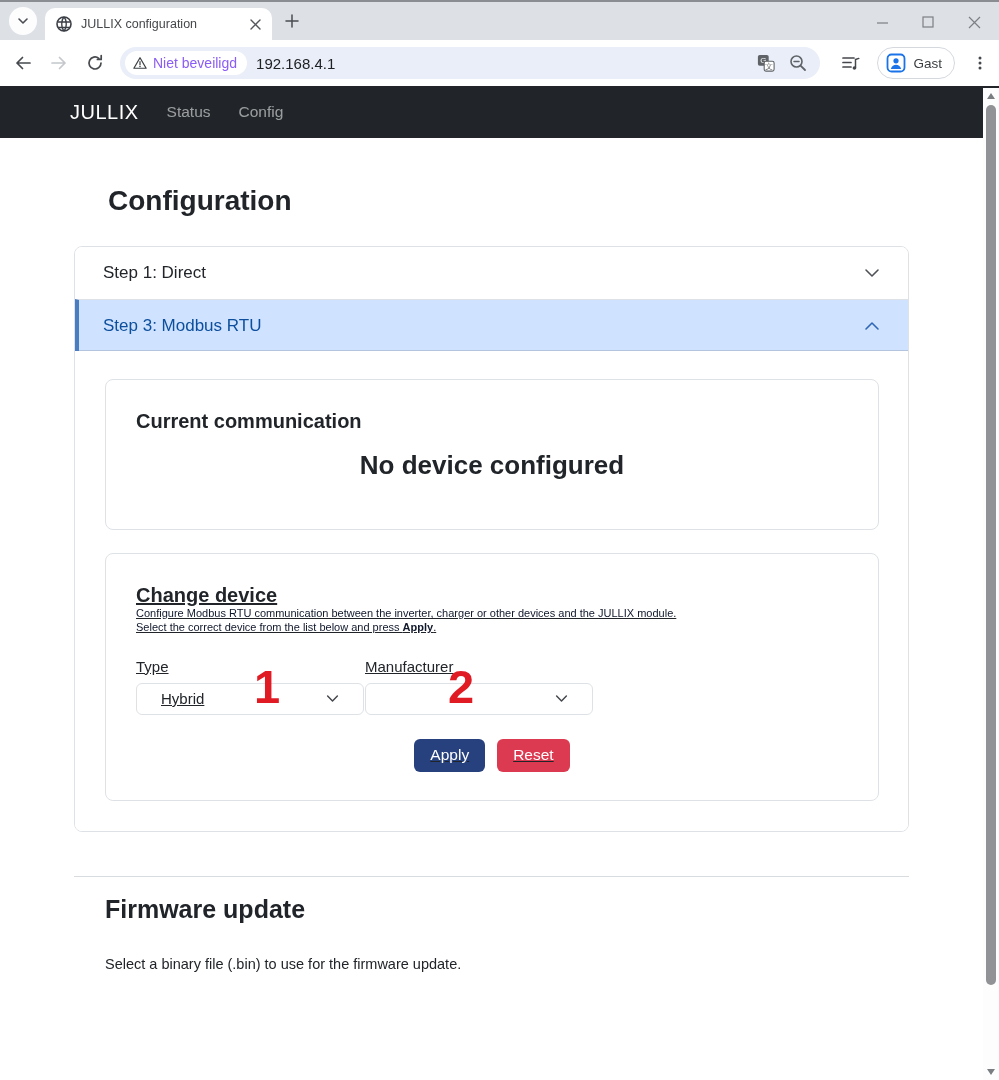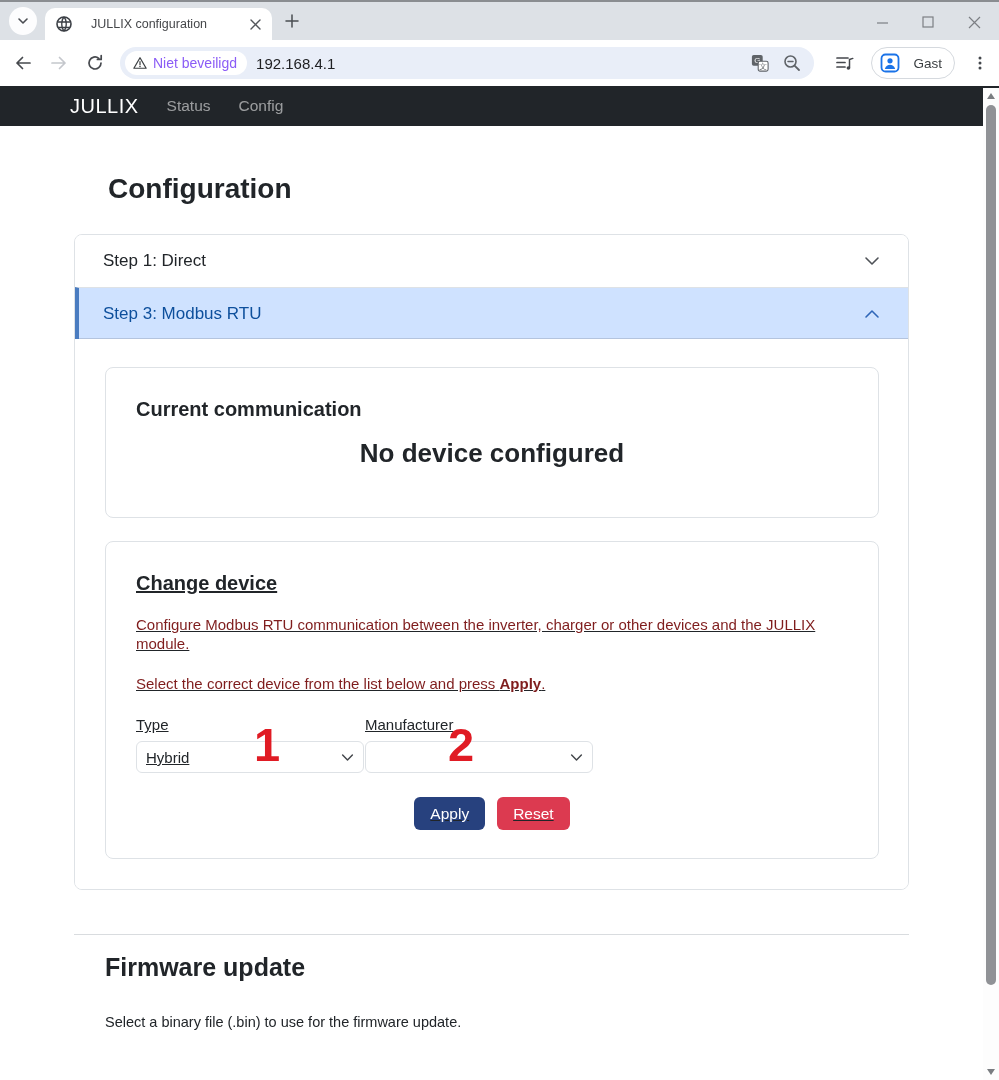--- a/index.html
+++ b/index.html
@@ -21,21 +21,21 @@
     display: flex; align-items: center; justify-content: center;
     margin: 0 0 5px 9px; color: #4a4d52;
   }
   .tab {
     width: 227px; height: 32px; background: #ffffff;
     border-radius: 10px 10px 0 0; margin-left: 8px;
     display: flex; align-items: center; padding: 0 8px 0 11px;
   }
   .tab-favicon { width: 16px; height: 16px; color: #3b3f45; flex: none; }
   .tab-title {
-    font-size: 12.5px; color: #45474a; margin-left: 19px; flex: 1;
+    font-size: 12.5px; color: #45474a; margin-left: 9px; flex: 1;
     white-space: nowrap; overflow: hidden;
   }
   .tab-close {
     width: 18px; height: 18px; color: #53565b; display: flex;
     align-items: center; justify-content: center; border-radius: 50%; flex: none;
   }
   .newtab-btn {
     width: 28px; height: 28px; margin: 0 0 5px 6px; color: #4a4d52;
     display: flex; align-items: center; justify-content: center; border-radius: 50%;
   }
@@ -64,29 +64,29 @@
     height: 24px; background: #ffffff; border-radius: 12px;
     display: flex; align-items: center; padding: 0 10px 0 8px; gap: 6px;
     color: #8b5cf6; font-size: 14px; font-weight: 500; flex: none;
   }
   .security-chip svg { color: #3c4043; }
   .url-text { font-size: 15px; color: #202124; margin-left: 9px; flex: 1; }
   .omni-icon { width: 24px; height: 24px; color: #5f6368; display: flex; align-items: center; justify-content: center; flex: none; margin-left: 8px; }
   .media-icon { margin-left: 18px; color: #44474c; }
   .profile-pill {
     margin-left: 13px; height: 32px; border: 1px solid #d5d9de; border-radius: 16px;
-    display: flex; align-items: center; padding: 0 12px 0 8px; gap: 13px;
+    display: flex; align-items: center; padding: 0 12px 0 8px; gap: 7px;
   }
   .avatar-icon { color: #1a73e8; display: flex; }
   .profile-name { font-size: 13.5px; color: #3c4043; }
   .kebab { margin-left: 12px; margin-right: 6px; color: #44474c; }
 
   
   .site-navbar {
-    height: 40px; background: #212529; display: flex; align-items: center;
+    height: 52px; background: #212529; display: flex; align-items: center;
     padding-left: 70px;
   }
   .brand { color: #ffffff; font-size: 20px; letter-spacing: 0.5px; margin-right: 14px; }
   .nav-link { color: rgba(255,255,255,0.55); font-size: 15.5px; padding: 0 14px 0 14px; }
 
   
   .content { width: 835px; margin-left: 74px; }
   .page-title {
     font-size: 28px; font-weight: 700; color: #212529;
     margin: 47px 0 0 34px;
@@ -114,28 +114,28 @@
   .card {
     border: 1px solid #dee2e6; border-radius: 8px; background: #fff;
     padding: 30px 30px 28px 30px;
   }
   .card + .card { margin-top: 23px; text-decoration: underline; }
   .card-title { font-size: 20px; font-weight: 600; color: #212529; }
   .no-device {
     font-size: 26px; font-weight: 600; text-align: center;
     margin: 17px 0 20px 0; color: #212529;
   }
-  .card-text { font-size: 15px; color: #7f1d1d; margin-top: 21px; line-height: 1.25; }
+  .card-text { font-size: 11px; color: #0f172a; line-height: 1.25; }
 
   .form-row { display: flex; gap: 1px; margin-top: 23px; position: relative; }
   .form-col { width: 228px; position: relative; }
   .field-label { font-size: 15px; color: #212529; margin-bottom: 8px; display: block; }
   .select {
     height: 32px; border: 1px solid #dee2e6; border-radius: 6px; background: #fff;
-    display: flex; align-items: center; padding: 0 9px; font-size: 15px; color: #212529;
+    display: flex; align-items: center; padding: 0 24px; font-size: 15px; color: #212529;
   }
   .select .sel-value { flex: 1; }
   .select .chev { color: #43464b; }
   .annotation {
     position: absolute; font-size: 47px; font-weight: 700; color: #e01b24;
     line-height: 1; top: 5px; font-family: "Liberation Sans", sans-serif;
   }
   .annotation.a1 { left: 118px; }
   .annotation.a2 { left: 312px; }
 

